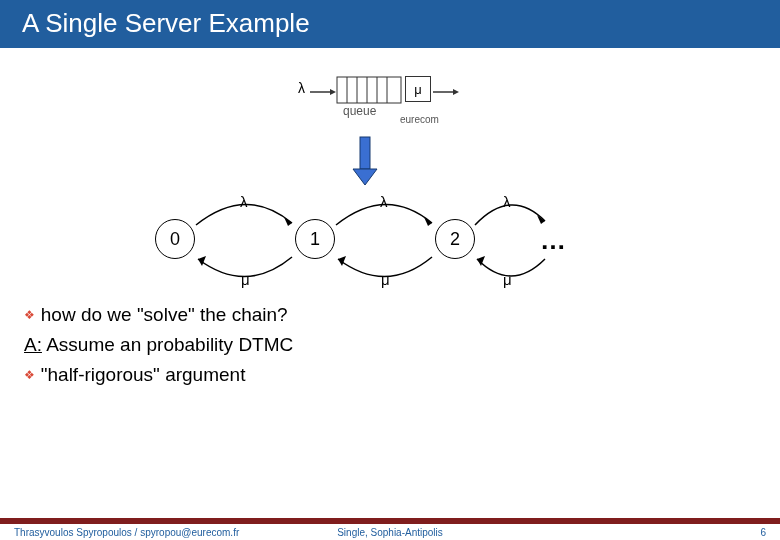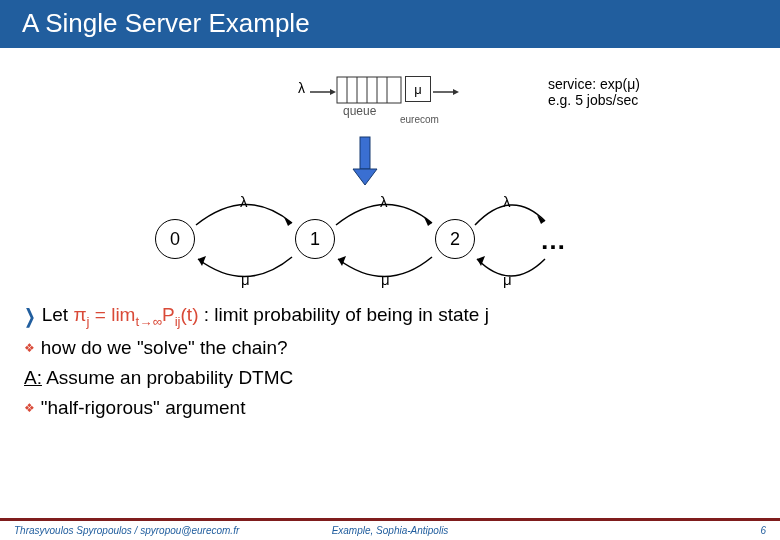--- a/index.html
+++ b/index.html
@@ -58,42 +58,37 @@
   .math-red { color:#d94a38; }
   .chev::before {
     content:"\276F"; color:#215e9e; font-size:14px; display:inline-block;
     transform: scaleY(1.4); margin-right:6px;
   }
   .dia { color:#d94a38; margin-right:6px; font-size:12px; display:inline-block; transform:translateY(-2px);}
   .indent { margin-left:42px; }
 
   .footer {
     position:absolute; left:0; right:0; bottom:0; height:22px;
-    border-top:3px solid #7f1d1d;
+    border-top:6px solid #7f1d1d;
     display:flex; justify-content:space-between; align-items:center;
     font-size:10px; color:#215e9e; padding:0 14px;
     font-family: Arial, sans-serif;
-    font-style: italic;
   }
   .footer .mid { position:absolute; left:50%; transform:translateX(-50%); }
 
   sub { font-size: 0.7em; }
 </style>
 </head>
 <body>
 
 <div class="title-bar">
   <h1>A Single Server Example</h1>
 </div>
 
 <div class="diagram1">
-  <div class="service-label-right">
-    <span>service: exp(μ)</span><br>
-    <span>e.g. 5 jobs/sec</span>
-  </div>
 
   <div class="queue-pic">
     <span class="lambda-in">λ</span>
     <svg class="arrow-in" width="26" height="8">
       <line x1="0" y1="4" x2="20" y2="4" stroke="#333" stroke-width="1.5"></line>
       <polygon points="20,1 26,4 20,7" fill="#333"></polygon>
     </svg>
     <svg class="buffer" width="66" height="28">
       <rect x="1" y="1" width="64" height="26" fill="none" stroke="#333"></rect>
       <line x1="11" y1="1" x2="11" y2="27" stroke="#333"></line>
@@ -155,31 +150,28 @@
   <span class="arc-label" style="left:236px;top:76px">μ</span>
 
   <svg class="arc-bwd" style="left:326px;top:58" width="78" height="34">
     <path d="M74 6 Q40 40 6 6" fill="none" stroke="#000" stroke-width="1.5"></path>
     <polygon points="6,6 14,3 10,13" fill="#000"></polygon>
   </svg>
   <span class="arc-label" style="left:358px;top:76px">μ</span>
 </div>
 
 <div class="content">
-  <p>
-    <span class="chev"></span><span>Let </span><span class="math-red"><span>π</span><sub>j</sub> = lim<sub>t→∞</sub>P<sub>ij</sub>(t)</span><span> : limit probability of being in state j</span>
-  </p>
   <p class="indent">
     <span class="dia">❖</span><span>how do we "solve" the chain?</span>
   </p>
   <p>
     <u>A:</u><span> Assume an probability DTMC</span>
   </p>
   <p class="indent">
     <span class="dia">❖</span><span>"half-rigorous" argument</span>
   </p>
 </div>
 
 <div class="footer">
   <span>Thrasyvoulos Spyropoulos / spyropou@eurecom.fr</span>
-  <span class="mid">Example, Sophia-Antipolis</span>
+  <span class="mid">Single, Sophia-Antipolis</span>
   <span>6</span>
 </div>
 
 </body></html>

